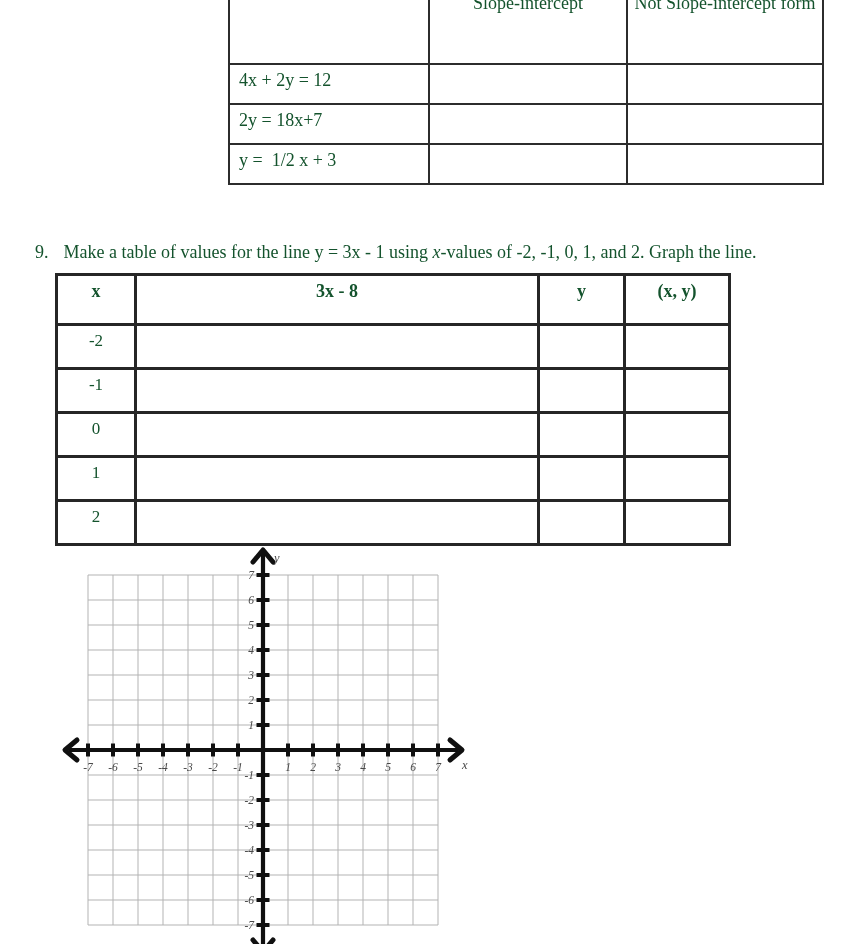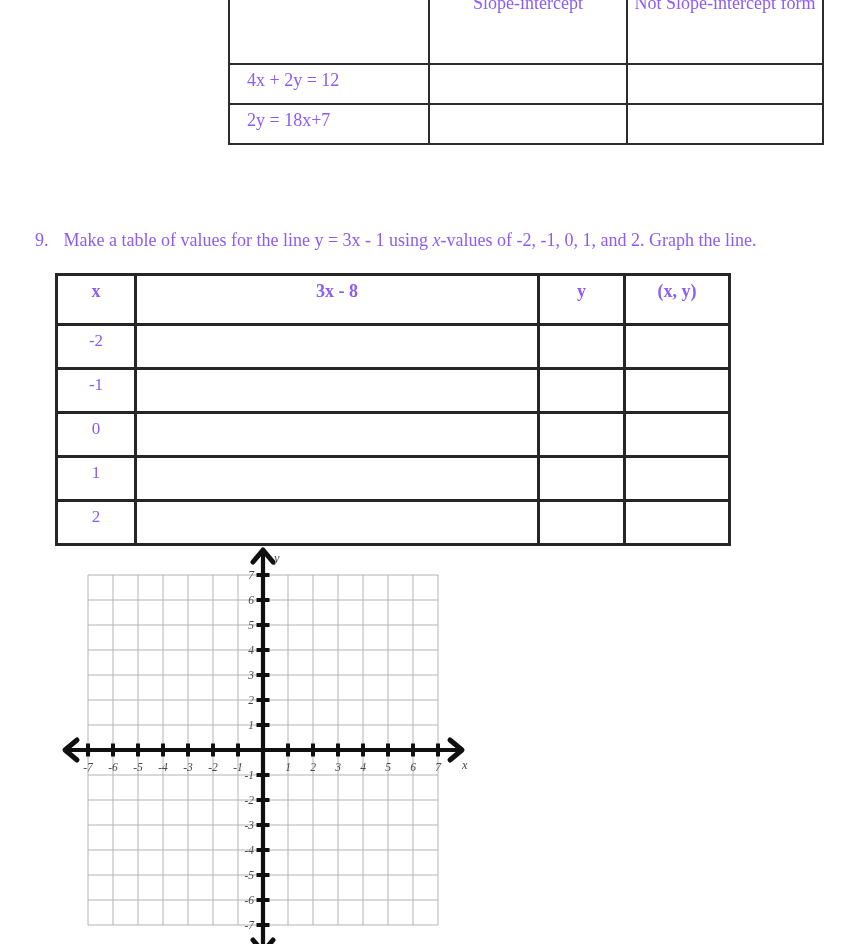--- a/index.html
+++ b/index.html
@@ -1,38 +1,38 @@
 <!DOCTYPE html>
 <html><head>
 <meta charset="utf-8">
 <style>
   html,body{margin:0;padding:0;background:#fff;}
   #page{
     position:relative;width:851px;height:944px;background:#fff;overflow:hidden;
-    font-family:"Liberation Serif",serif;color:#8b5cf6;
+    font-family:"Liberation Serif",serif;color:#14532d;
   }
   
   #top-table{
     position:absolute;left:228px;top:-30px;width:552px;
     border-collapse:collapse;table-layout:fixed;
   }
   #top-table td,#top-table th{
     border:2px solid #2c2c2c;font-size:18px;font-weight:normal;
     vertical-align:top;overflow:hidden;
   }
   #top-table th{
     height:71px;text-align:center;line-height:22px;padding:20px 6px 0 6px;
   }
   #top-table td.eq{
-    height:33px;text-align:left;padding:5px 4px 0 17px;white-space:pre;
+    height:33px;text-align:left;padding:5px 4px 0 9px;white-space:pre;
   }
   #top-table td.blank{height:33px;}
   
   #q9{
-    position:absolute;left:35px;top:228px;width:800px;
+    position:absolute;left:35px;top:240px;width:800px;
     font-size:18px;line-height:24px;
   }
   #q9 .qnum{display:inline-block;margin-right:15px;}
   
   #values-table{
     position:absolute;left:55px;top:273px;width:653px;
     border-collapse:collapse;table-layout:fixed;
   }
   #values-table th,#values-table td{
     border:3px solid #262626;overflow:hidden;vertical-align:top;
@@ -58,20 +58,25 @@
       <th style="width:184px">Slope-intercept</th>
       <th style="width:182px">Not Slope-intercept form</th>
     </tr>
     <tr>
       <td class="eq">4x + 2y = 12</td>
       <td class="blank"></td>
       <td class="blank"></td>
     </tr>
     <tr>
       <td class="eq">2y = 18x+7</td>
+      <td class="blank"></td>
+      <td class="blank"></td>
+    </tr>
+    <tr>
+      <td class="eq">y =  1/2 x + 3</td>
       <td class="blank"></td>
       <td class="blank"></td>
     </tr>
   </tbody>
     </table>
 
   <div id="q9">
     <span class="qnum">9.</span><span>Make a table of values for the line y = 3x - 1 using </span><i>x</i><span>-values of -2, -1, 0, 1, and 2. Graph the line.</span>
   </div>
 

